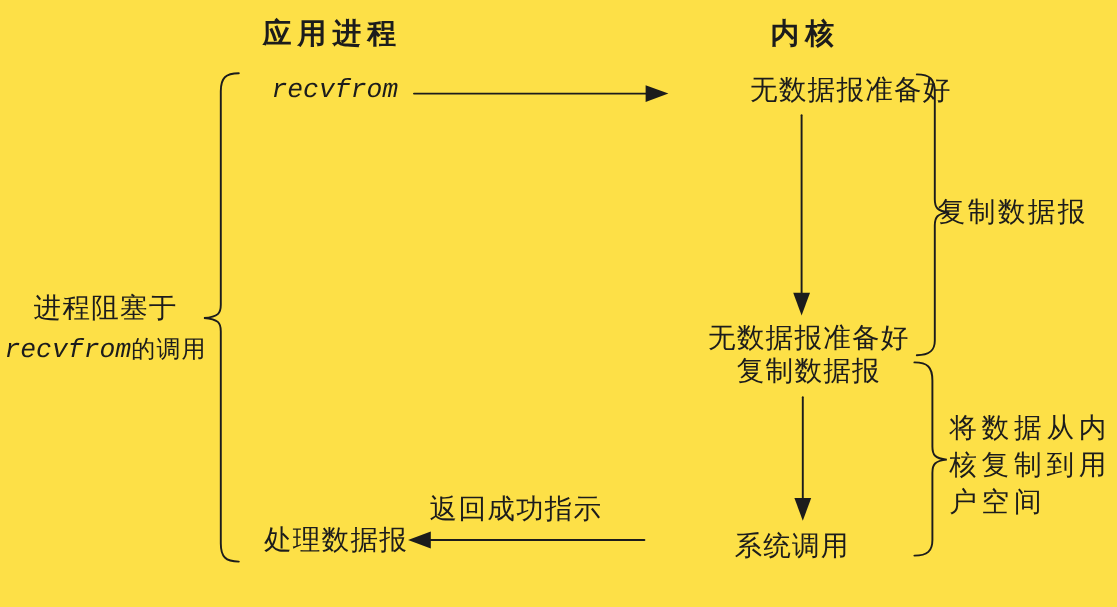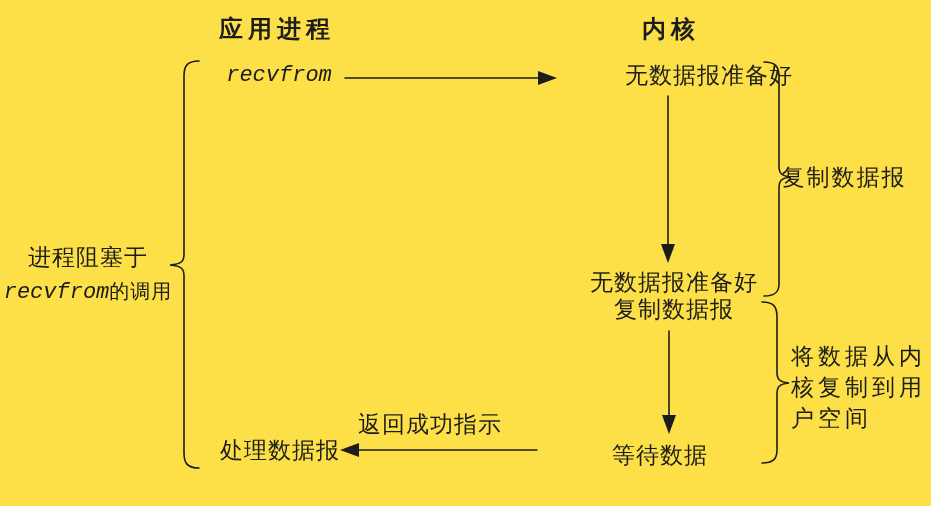--- a/index.html
+++ b/index.html
@@ -83,21 +83,21 @@
 
   <div class="t hdr" style="left:277px; top:29px;">应用进程</div>
   <div class="t hdr" style="left:671px; top:29px;">内核</div>
 
   <div class="t mono" style="left:279px; top:76px;">recvfrom</div>
   <div class="t" style="left:280px; top:450px;">处理数据报</div>
 
   <div class="t" style="left:675px; top:75px;margin-left:34px;">无数据报准备好</div>
   <div class="t" style="left:674px; top:282px;">无数据报准备好</div>
   <div class="t" style="left:674px; top:309px;">复制数据报</div>
-  <div class="t" style="left:660px; top:455px;">等待数据</div>
+  <div class="t" style="left:660px; top:455px;">系统调用</div>
 
   <div class="t arrow-label" style="left:430px; top:424px;">返回成功指示</div>
 
   <div class="t" style="left:88px; top:257px;">进程阻塞于</div>
   <div class="t left-label-line2" style="left:88px; top:291px;">
     <span class="mono">recvfrom</span><span class="cjk">的调用</span>
   </div>
 
   <div class="t" style="left:844px; top:177px; letter-spacing:2px;">复制数据报</div>
   <div class="brace-copy-label">将数据从内核复制到用户空间</div>

